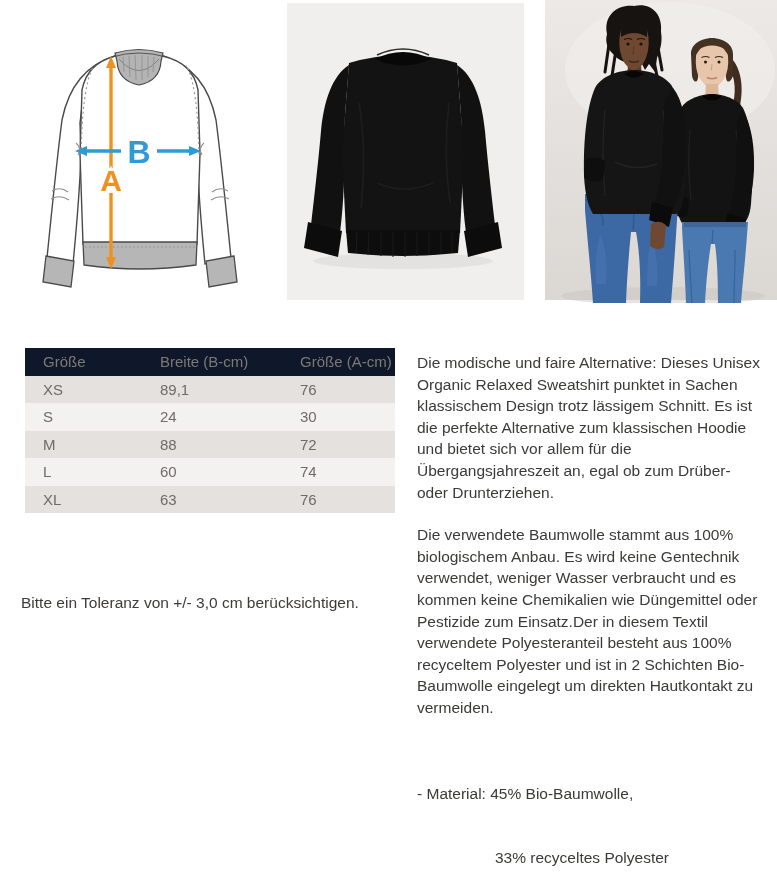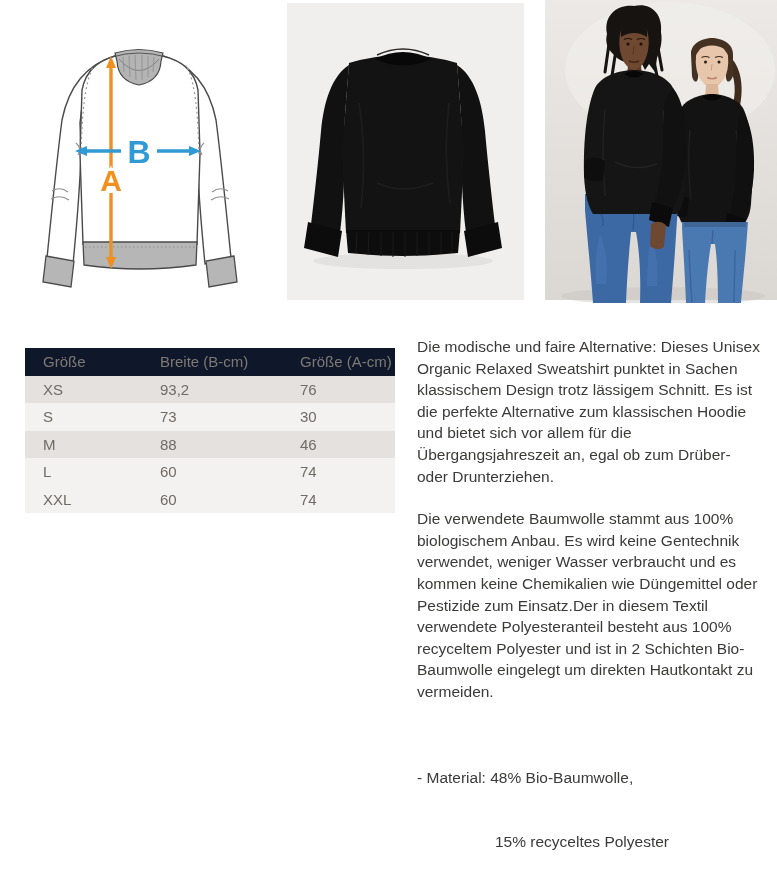--- a/index.html
+++ b/index.html
@@ -31,21 +31,21 @@
     position:absolute;left:21px;top:578px;width:390px;
     font-size:15.5px;color:#3d3c3a;
   }
 
   
   .description{
     position:absolute;left:417px;top:336px;width:346px;
     font-size:15.5px;line-height:21.6px;color:#3b3a38;
     hyphens:auto;-webkit-hyphens:auto;
   }
-  .description p{margin:0 0 21px 0;}
+  .description p{margin:16px 0 21px 0;}
   .attr-list{white-space:pre-wrap;}
   .attr-line{min-height:21.6px;}
   .attr-line.indent{padding-left:78px;}
 </style>
 </head>
 <body>
 
 <div class="page">
 
   <figure id="fig-diagram">
@@ -249,53 +249,54 @@
     <thead>
       <tr>
         <th>Größe</th>
         <th>Breite (B-cm)</th>
         <th>Größe (A-cm)</th>
       </tr>
     </thead>
     <tbody>
       <tr class="stripe-dark">
         <td>XS</td>
-        <td>93,2</td>
+        <td>89,1</td>
         <td>76</td>
       </tr>
       <tr class="stripe-light">
         <td>S</td>
-        <td>73</td>
+        <td>24</td>
         <td>30</td>
       </tr>
       <tr class="stripe-dark">
         <td>M</td>
         <td>88</td>
-        <td>46</td>
+        <td>72</td>
       </tr>
       <tr class="stripe-light">
         <td>L</td>
         <td>60</td>
         <td>74</td>
       </tr>
-      <tr class="stripe-light">
-        <td>XXL</td>
-        <td>60</td>
-        <td>74</td>
+      <tr class="stripe-dark">
+        <td>XL</td>
+        <td>63</td>
+        <td>76</td>
       </tr>
     </tbody>
   </table>
 
+  <p class="tolerance">Bitte ein Toleranz von +/- 3,0 cm berücksichtigen.</p>
 
   <div class="description">
     <p>Die modische und faire Alternative: Dieses Unisex Organic Relaxed Sweatshirt punktet in Sachen klassischem Design trotz lässigem Schnitt. Es ist die perfekte Alternative zum klassischen Hoodie und bietet sich vor allem für die Übergangsjahreszeit an, egal ob zum Drüber- oder Drunterziehen.</p>
     <p>Die verwendete Baumwolle stammt aus 100% biologischem Anbau. Es wird keine Gentechnik verwendet, weniger Wasser verbraucht und es kommen keine Chemikalien wie Düngemittel oder Pestizide zum Einsatz.Der in diesem Textil verwendete Polyesteranteil besteht aus 100% recyceltem Polyester und ist in 2 Schichten Bio-Baumwolle eingelegt um direkten Hautkontakt zu vermeiden.</p>
     <div class="attr-list">
-      <div class="attr-line">- Material: 48% Bio-Baumwolle,</div>
-      <div class="attr-line indent">15% recyceltes Polyester</div>
+      <div class="attr-line">- Material: 45% Bio-Baumwolle,</div>
+      <div class="attr-line indent">33% recyceltes Polyester</div>
       
       
       
       
     </div>
   </div>
 
 </div>
 
 </body></html>

